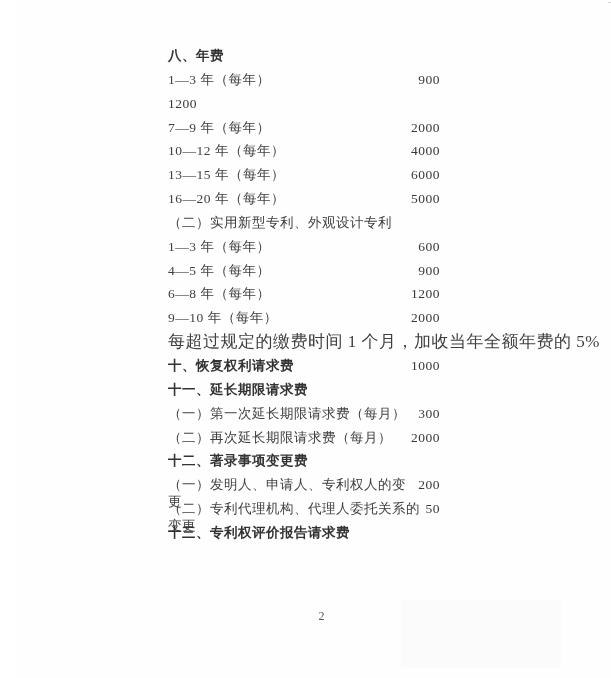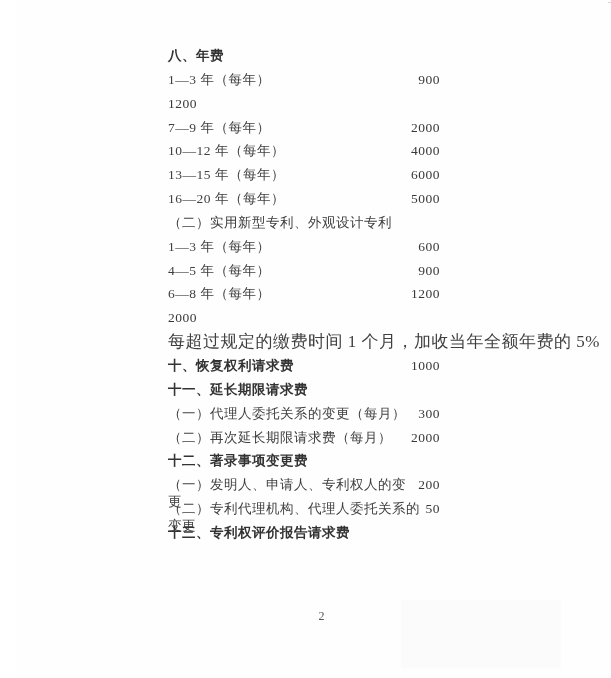--- a/index.html
+++ b/index.html
@@ -125,41 +125,42 @@
       <span class="lbl">4—5 年（每年）</span>
       <span class="val">900</span>
     </div>
 
     <div class="row">
       <span class="lbl">6—8 年（每年）</span>
       <span class="val">1200</span>
     </div>
 
     <div class="row">
+      <span class="lbl">9—10 年（每年）</span>
       <span class="val">2000</span>
     </div>
 
 
     <div class="row note">
       <span class="lbl">每超过规定的缴费时间 1 个月，加收当年全额年费的 5%</span>
       <span class="val"></span>
     </div>
 
     <div class="row heading">
       <span class="lbl">十、恢复权利请求费</span>
       <span class="val">1000</span>
     </div>
 
     <div class="row heading">
       <span class="lbl">十一、延长期限请求费</span>
       <span class="val"></span>
     </div>
 
     <div class="row">
-      <span class="lbl">（一）代理人委托关系的变更（每月）</span>
+      <span class="lbl">（一）第一次延长期限请求费（每月）</span>
       <span class="val">300</span>
     </div>
 
     <div class="row">
       <span class="lbl">（二）再次延长期限请求费（每月）</span>
       <span class="val">2000</span>
     </div>
 
     <div class="row heading">
       <span class="lbl">十二、著录事项变更费</span>

